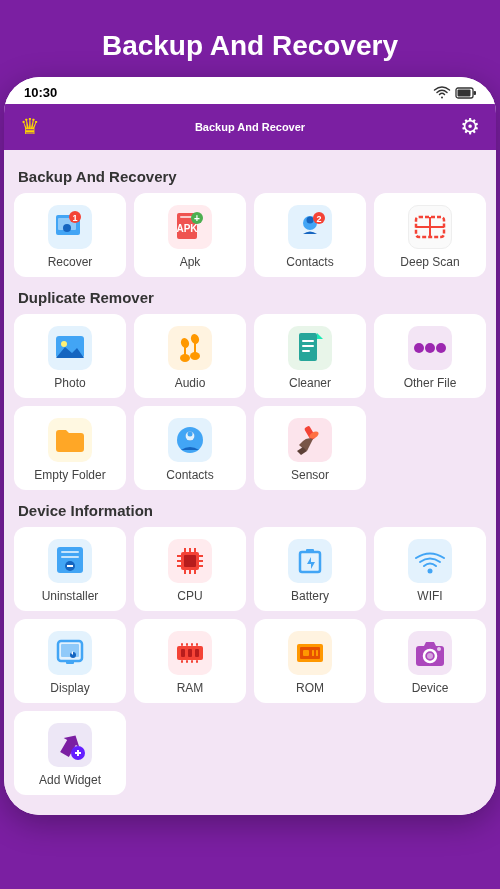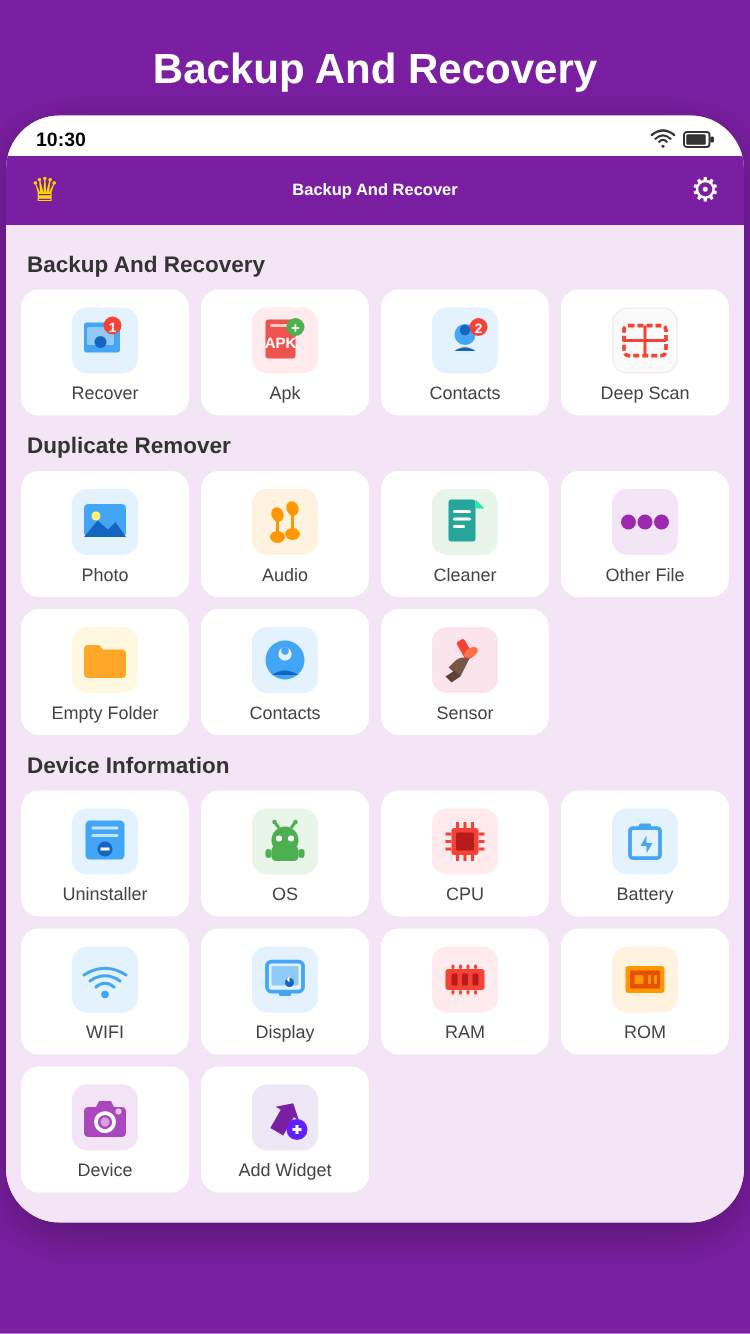--- a/index.html
+++ b/index.html
@@ -349,40 +349,20 @@
               <rect x="8" y="7" width="18" height="2" rx="1" fill="white" opacity="0.7"></rect>
               <rect x="8" y="12" width="18" height="2" rx="1" fill="white" opacity="0.7"></rect>
               <circle cx="17" cy="22" r="5" fill="#1565C0"></circle>
               <line x1="14" y1="22" x2="20" y2="22" stroke="white" stroke-width="2"></line>
             </svg>
           </div>
           <span class="grid-item-label">Uninstaller</span>
         </div>
 
 
-        <div class="grid-item">
-          <div class="icon-box icon-os">
-            <svg width="34" height="34" viewBox="0 0 34 34">
-
-              <circle cx="17" cy="16" r="9" fill="#4CAF50"></circle>
-              <circle cx="13" cy="15" r="2" fill="white"></circle>
-              <circle cx="21" cy="15" r="2" fill="white"></circle>
-
-              <line x1="13" y1="8" x2="10" y2="4" stroke="#4CAF50" stroke-width="2"></line>
-              <line x1="21" y1="8" x2="24" y2="4" stroke="#4CAF50" stroke-width="2"></line>
-              <circle cx="10" cy="4" r="1.5" fill="#4CAF50"></circle>
-              <circle cx="24" cy="4" r="1.5" fill="#4CAF50"></circle>
-
-              <rect x="8" y="20" width="18" height="10" rx="3" fill="#4CAF50"></rect>
-              <rect x="4" y="22" width="4" height="6" rx="2" fill="#4CAF50"></rect>
-              <rect x="26" y="22" width="4" height="6" rx="2" fill="#4CAF50"></rect>
-            </svg>
-          </div>
-          <span class="grid-item-label">OS</span>
-        </div>
 
         <div class="grid-item">
           <div class="icon-box icon-cpu">
             <svg width="34" height="34" viewBox="0 0 34 34">
               <rect x="8" y="8" width="18" height="18" rx="2" fill="#F44336"></rect>
               <rect x="11" y="11" width="12" height="12" rx="1" fill="#B71C1C"></rect>
               <line x1="12" y1="4" x2="12" y2="8" stroke="#F44336" stroke-width="2"></line>
               <line x1="17" y1="4" x2="17" y2="8" stroke="#F44336" stroke-width="2"></line>
               <line x1="22" y1="4" x2="22" y2="8" stroke="#F44336" stroke-width="2"></line>
               <line x1="12" y1="26" x2="12" y2="30" stroke="#F44336" stroke-width="2"></line>

